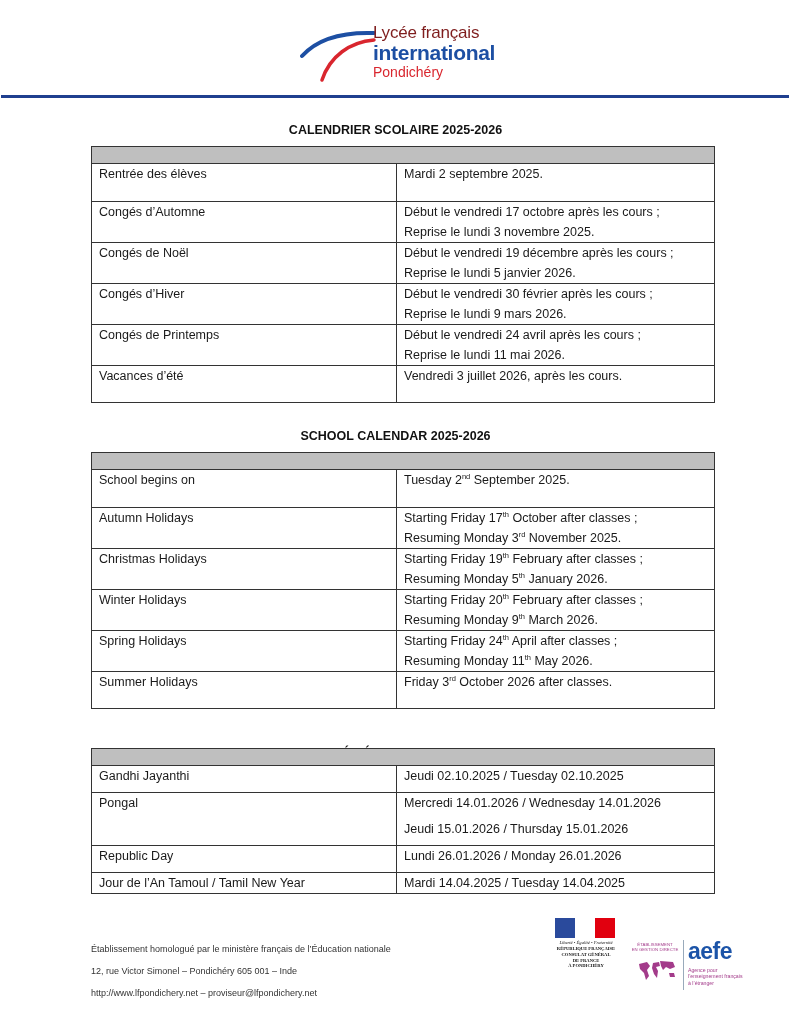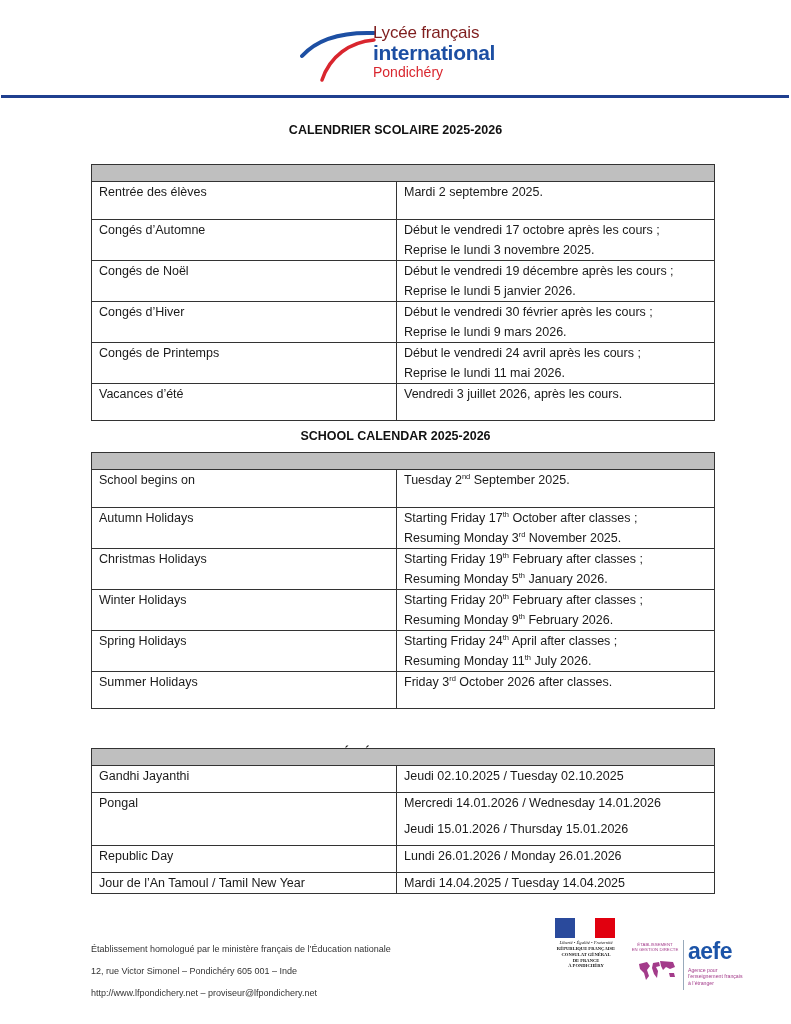--- a/index.html
+++ b/index.html
@@ -45,21 +45,21 @@
     <path d="M22 54 C 30 30, 50 16, 74 14" stroke="#d9262e" stroke-width="3.5" fill="none" stroke-linecap="round"></path>
   </svg>
   <div class="l1">Lycée français</div>
   <div class="l2">international</div>
   <div class="l3">Pondichéry</div>
 </div>
 
 <div class="rule"></div>
 
 <div class="section-title" style="top:123px;">CALENDRIER SCOLAIRE 2025-2026</div>
-<table class="cal" style="top:164px;">
+<table class="cal" style="top:146px;">
   <tbody>
       <tr class="hdr">
         <td colspan="2"></td>
       </tr>
   <tr style="height:38px;">
     <td class="c1">
           <span class="ln">Rentrée des élèves</span>
         </td>
     <td>
           <span class="ln">Mardi 2 septembre 2025.</span>
@@ -143,30 +143,30 @@
       <span class="ln"><span>Starting Friday 19</span><sup>th</sup><span> February after classes ;</span></span>
       <span class="ln"><span>Resuming Monday 5</span><sup>th</sup><span> January 2026.</span></span>
     </td>
   </tr>
   <tr>
     <td class="c1">
           <span class="ln">Winter Holidays</span>
         </td>
     <td>
       <span class="ln"><span>Starting Friday 20</span><sup>th</sup><span> February after classes ;</span></span>
-      <span class="ln"><span>Resuming Monday 9</span><sup>th</sup><span> February 2026.</span></span>
+      <span class="ln"><span>Resuming Monday 9</span><sup>th</sup><span> March 2026.</span></span>
     </td>
   </tr>
   <tr>
     <td class="c1">
           <span class="ln">Spring Holidays</span>
         </td>
     <td>
       <span class="ln"><span>Starting Friday 24</span><sup>th</sup><span> April after classes ;</span></span>
-      <span class="ln"><span>Resuming Monday 11</span><sup>th</sup><span> July 2026.</span></span>
+      <span class="ln"><span>Resuming Monday 11</span><sup>th</sup><span> May 2026.</span></span>
     </td>
   </tr>
   <tr style="height:37px;">
     <td class="c1">
           <span class="ln">Summer Holidays</span>
         </td>
     <td>
           <span class="ln"><span>Friday 3</span><sup>rd</sup><span> October 2026 after classes.</span></span>
         </td>
   </tr>

